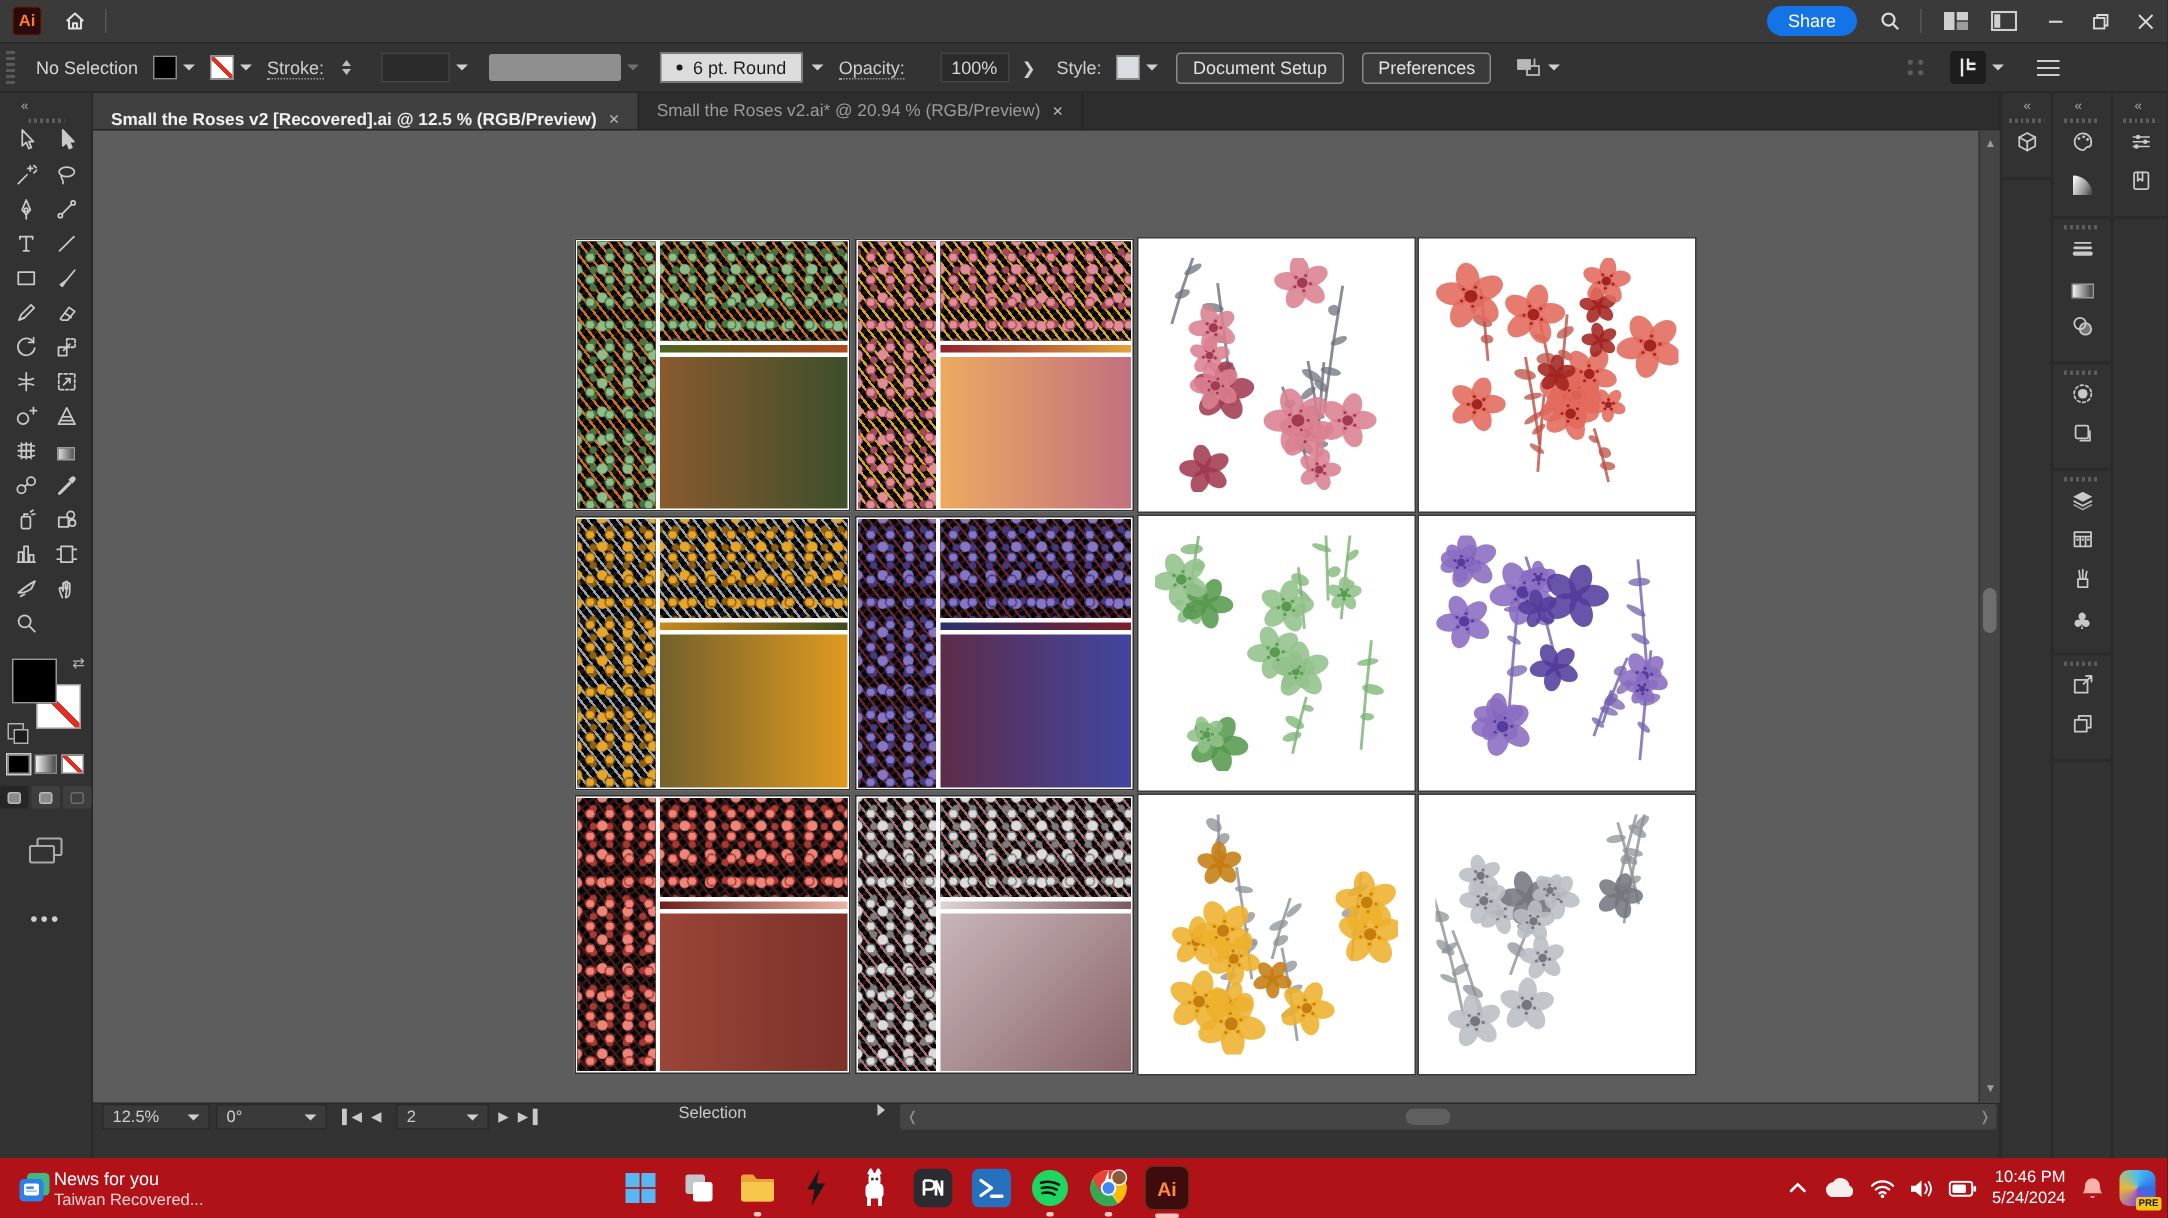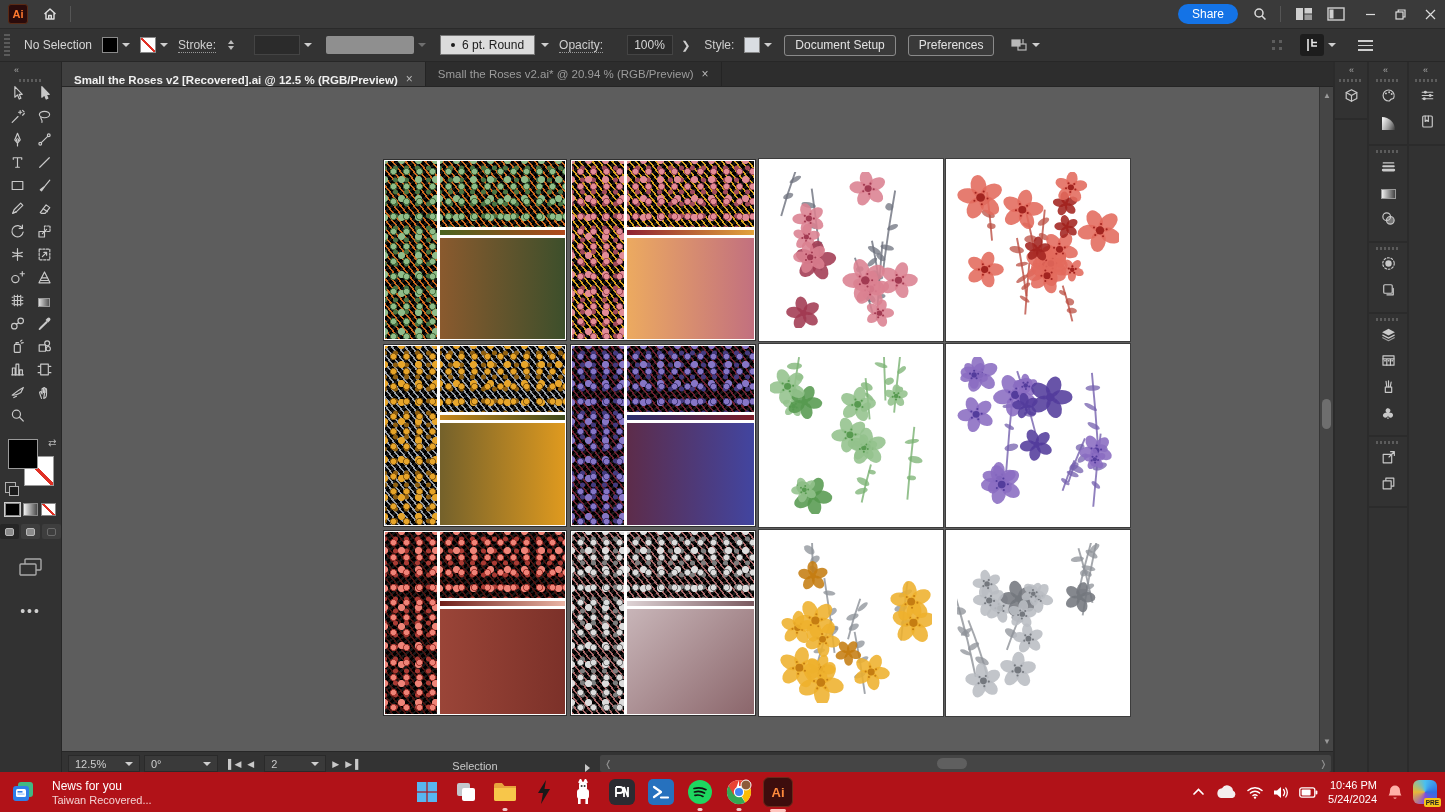--- a/index.html
+++ b/index.html
@@ -115,35 +115,35 @@
   
   .dock { width:112px; background:#2b2b2b; display:flex; gap:2px; padding-left:2px; }
   .dock-col { background:#323232; flex:0 0 auto; display:flex; flex-direction:column; align-items:center; }
   .dock-col.c1 { width:32px; } .dock-col.c2 { width:38px; } .dock-col.c3 { width:36px; }
   .dock-section { width:100%; display:flex; flex-direction:column; align-items:center; padding-bottom:8px; border-bottom:2px solid #2b2b2b; }
   .dock-icon { width:28px; height:26px; display:flex; align-items:center; justify-content:center; }
   .cssicon { display:inline-block; }
   .sym-glyph { color:#c9c9c9; font-size:15px; font-family:"DejaVu Sans",sans-serif; }
 
   
-  .statusbar { height:21px; background:#333333; border-top:1px solid #272727; display:flex; align-items:flex-end;
+  .statusbar { height:37px; background:#333333; border-top:1px solid #272727; display:flex; align-items:flex-start;
     color:#cfcfcf; font-size:11px; flex:0 0 auto; }
   .sb-box { height:17px; background:#3a3a3a; border:1px solid #2a2a2a; display:flex; align-items:center; padding:0 6px; margin-left:4px; min-width:62px; }
   .sb-box .chev { margin-left:auto; }
   .sb-nav { display:flex; align-items:center; gap:6px; margin-left:10px; color:#c9c9c9; font-size:9px; }
   .sb-nav .navi { display:flex; align-items:center; }
   .sb-sel { width:205px; text-align:center; color:#c9c9c9; margin-left:14px; }
   .sb-tri { width:0; height:0; border-top:4px solid transparent; border-bottom:4px solid transparent; border-left:5px solid #c9c9c9; margin-left:8px; }
   .hscroll { flex:1; height:17px; margin:0 2px 0 10px; background:#454545; border-radius:2px; position:relative; display:flex; align-items:center; }
   .hscroll .harr { color:#8f8f8f; font-size:9px; padding:0 4px; }
   .hscroll .thumb { position:absolute; left:46%; width:30px; height:11px; background:#5f5f5f; border-radius:6px; }
 
   
   .taskbar { height:40px; display:flex; align-items:center; color:#fff; flex:0 0 auto; position:relative; }
-  .widgets { display:flex; gap:16px; margin-left:10px; width:200px; }
+  .widgets { display:flex; gap:0; margin-left:10px; width:200px; }
   .w-title { font-size:12px; line-height:1.25; }
   .w-sub { font-size:11px; color:#f3d2d2; }
   .tb-icons { display:flex; align-items:center; gap:9px; position:absolute; left:412px; }
   .tb-app { width:30px; height:30px; display:flex; align-items:center; justify-content:center; position:relative; }
   .tb-app .rundot { position:absolute; bottom:-4px; left:50%; transform:translateX(-50%); width:5px; height:3px; border-radius:2px; background:#f0c9c9; }
   .search-pill { width:178px; height:30px; border-radius:15px; background:#a30f18; border:1px solid #d77b7b;
     display:flex; align-items:center; gap:8px; padding:0 4px 0 12px; font-size:12px; color:#fff; }
   .search-pill .spacer { flex:1; }
   .bridge { width:42px; height:24px; border-radius:12px; overflow:hidden; }
   .ai-task { width:30px; height:30px; background:#3d0d0d; border:1px solid #6b2a1a; border-radius:6px;

